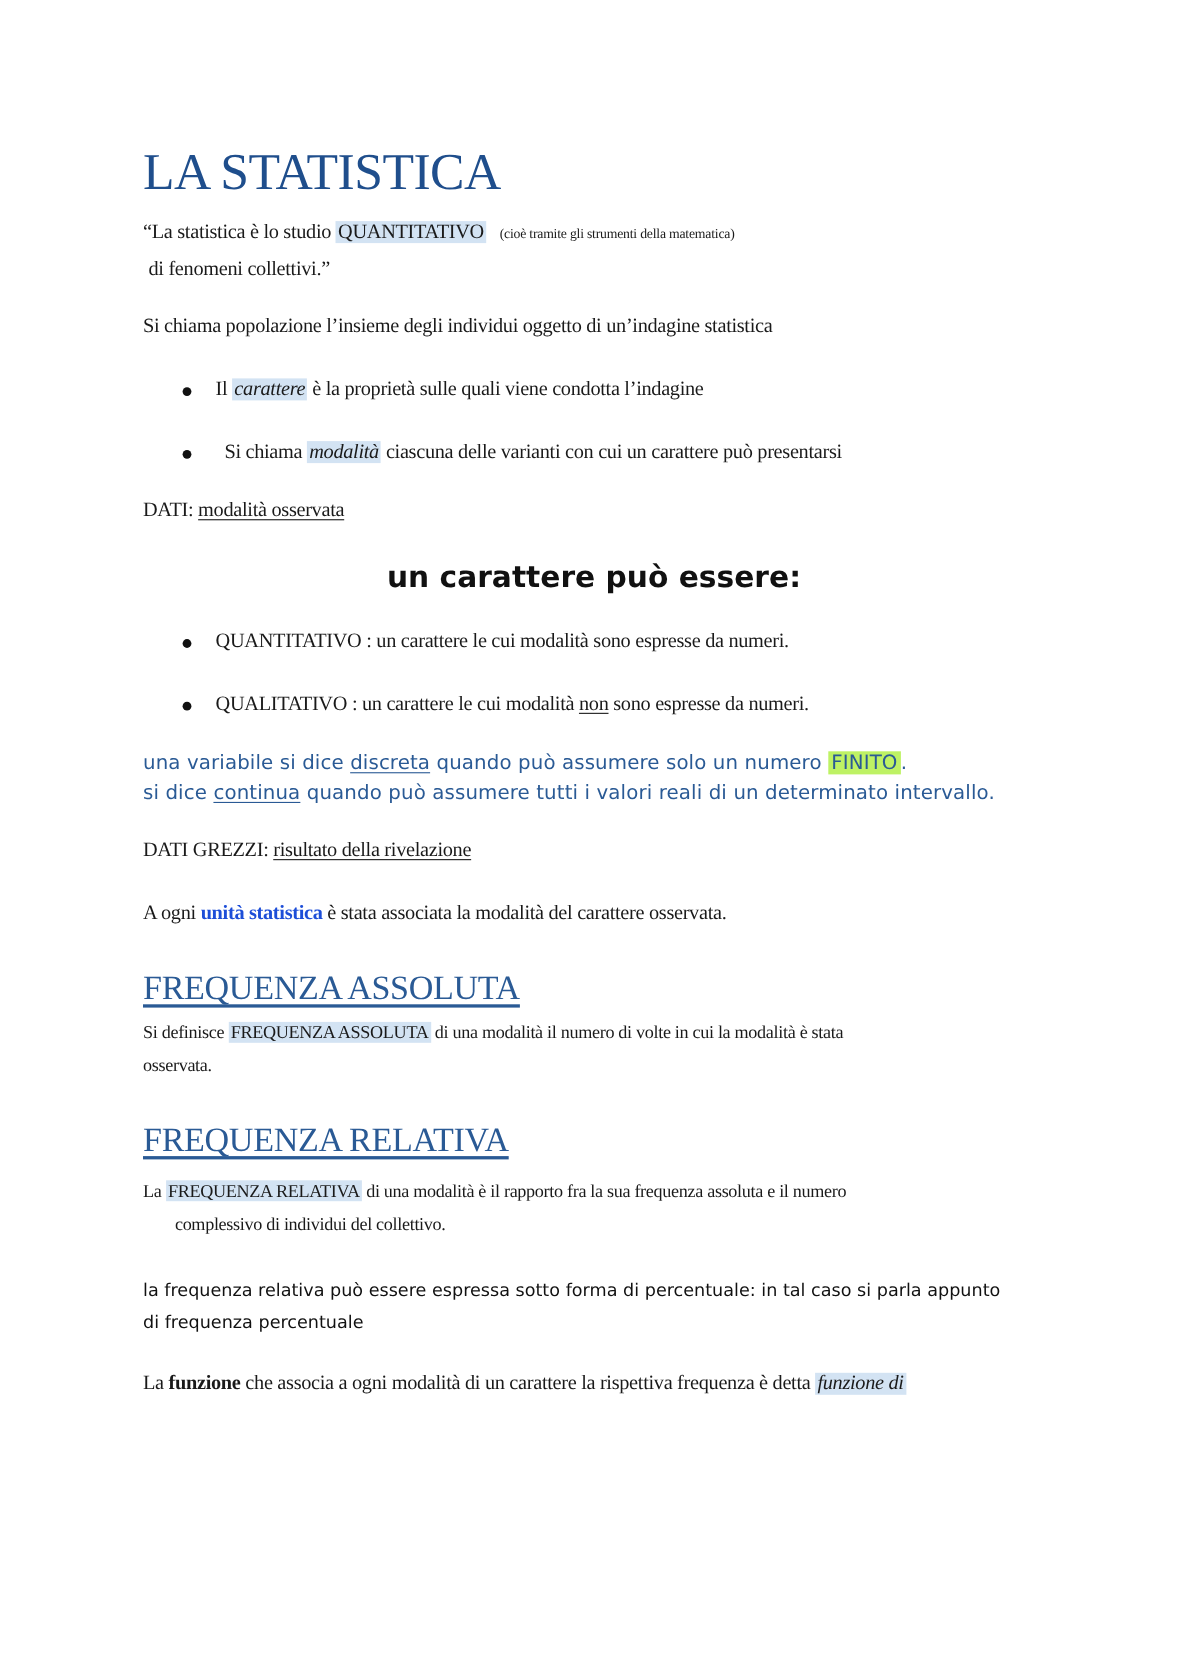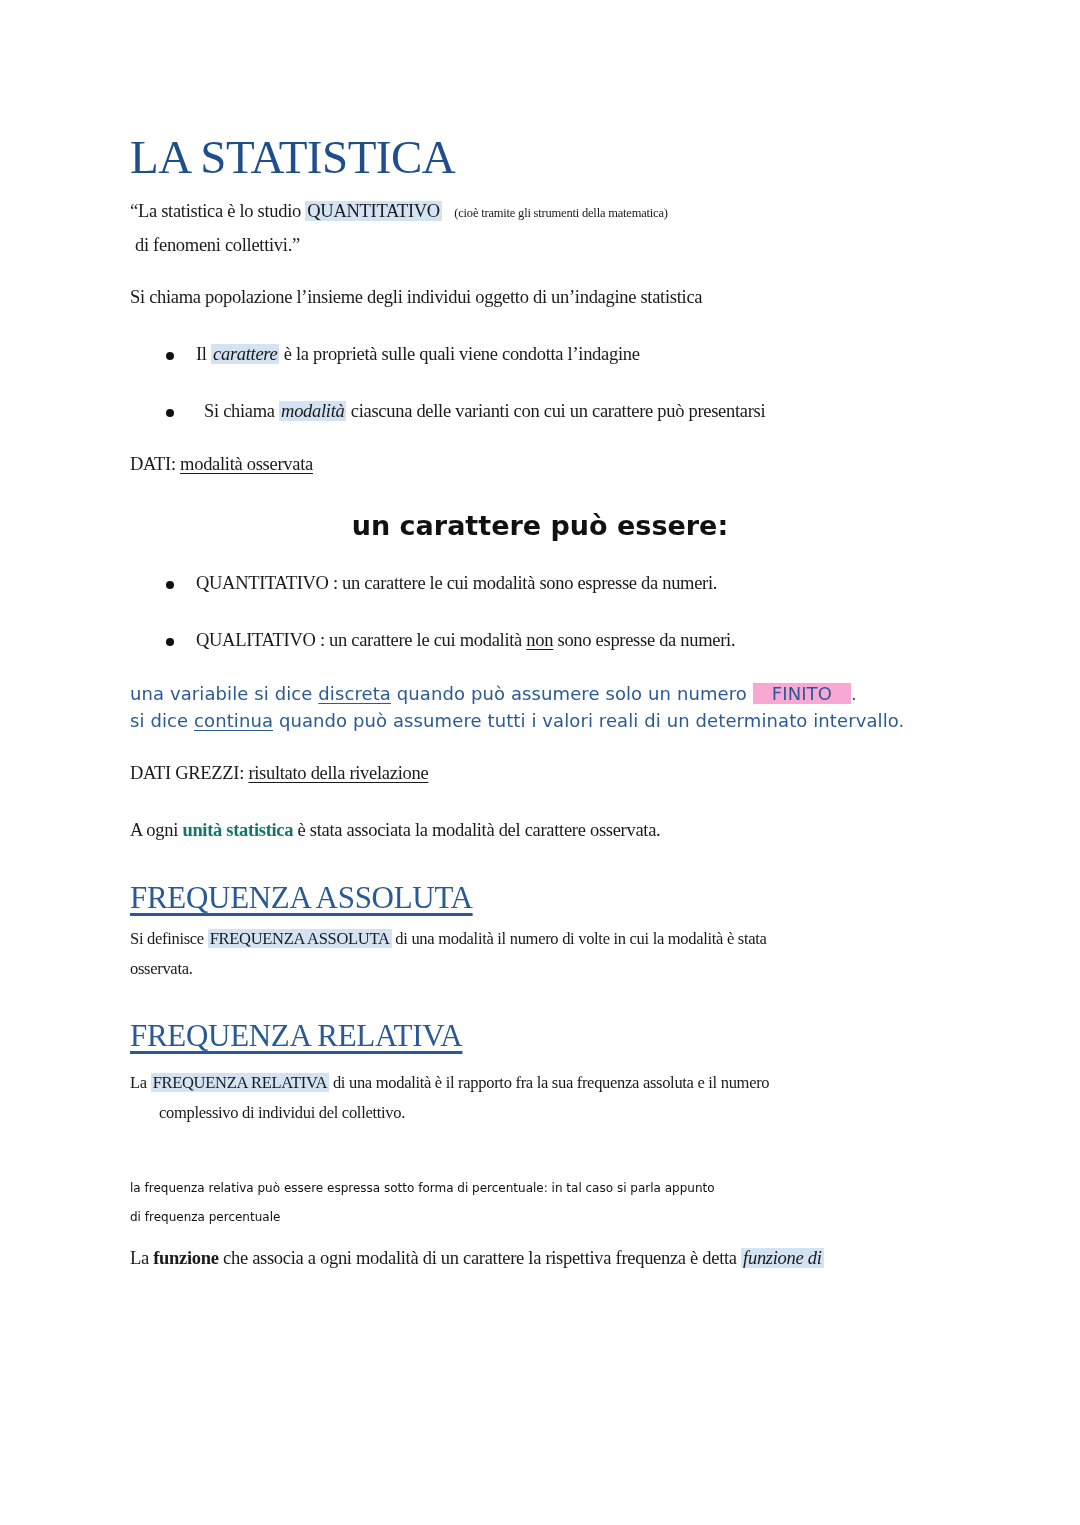--- a/index.html
+++ b/index.html
@@ -7,28 +7,28 @@
   .page { position: absolute; left: 0; top: 0; width: 1080px; height: 1525px; background: #fff; }
   .abs { position: absolute; white-space: nowrap; }
   .serif { font-family: "Liberation Serif", "DejaVu Serif", serif; color: #1a1a1a; }
   .hand { font-family: "DejaVu Sans", "Liberation Sans", sans-serif; }
   .title { font-family: "Liberation Serif", serif; color: #1f4e8c; font-size: 47px; letter-spacing: -0.5px; }
   .h2 { font-family: "Liberation Serif", serif; color: #2a5a95; font-size: 31px; text-decoration: underline; text-decoration-thickness: 3px; text-underline-offset: 5px; letter-spacing: -0.3px; }
   .body17 { font-size: 18.5px; letter-spacing: -0.3px; }
   .body16 { font-size: 16.5px; letter-spacing: -0.3px; }
   .small { font-size: 12.5px; letter-spacing: -0.2px; }
   .hl { background: #d3e3f3; padding: 0 2px; }
-  .hl-grey { background: #f9a8d4; padding: 0 19px; }
+  .hl-grey { background: #bef264; padding: 0 3px; }
   .u { text-decoration: underline; text-underline-offset: 3px; }
   .i { font-style: italic; }
   .b { font-weight: bold; }
-  .blue-bold { font-weight: bold; color: #0f766e; }
+  .blue-bold { font-weight: bold; color: #1d4ed8; }
   .bullet { position: absolute; width: 8px; height: 8px; border-radius: 50%; background: #111; }
   .blue-hand { color: #2a5a95; font-size: 18px; letter-spacing: 0.1px; }
-  .black-hand { color: #111; font-size: 12px; letter-spacing: 0; margin-top: 18px; }
+  .black-hand { color: #111; font-size: 16px; letter-spacing: 0; }
   .subhead { font-size: 27px; font-weight: bold; color: #111; }
 </style>
 </head>
 <body>
 
 <div class="page">
 
   <div class="abs title" style="left:130px; top:130px;text-align:right;">LA STATISTICA</div>
 
   <div class="abs serif body17" style="left:130px; top:201px;">

